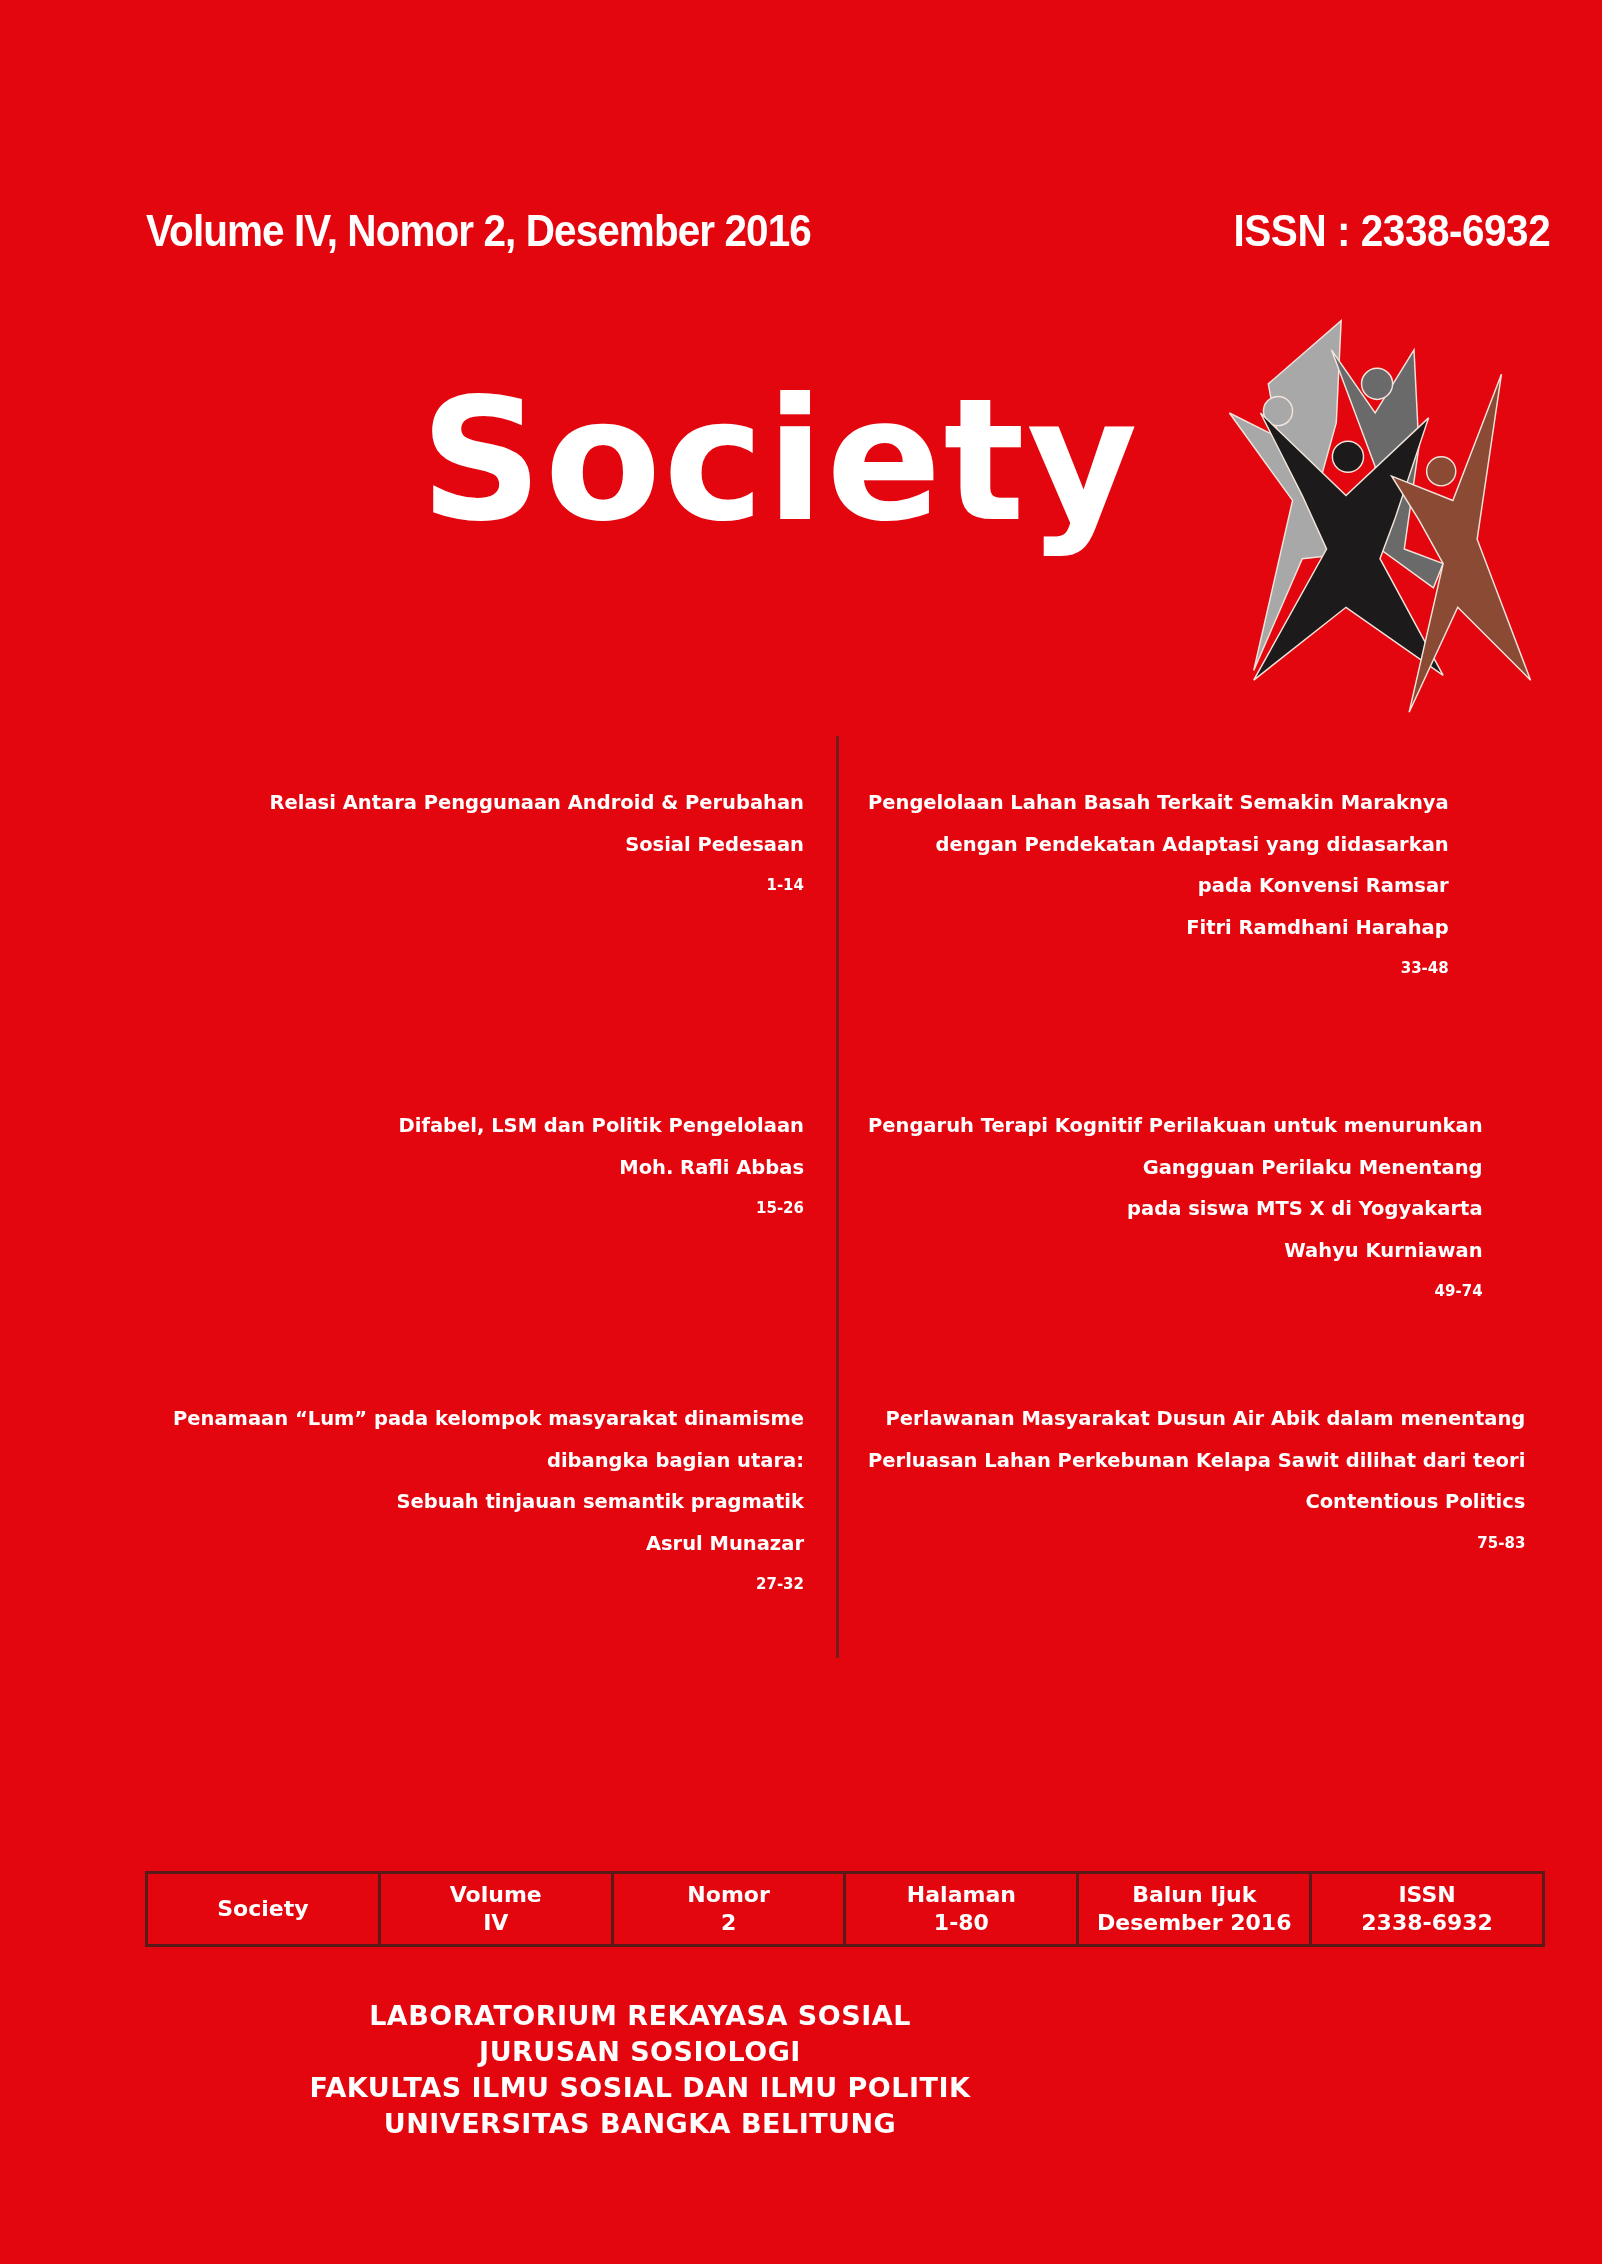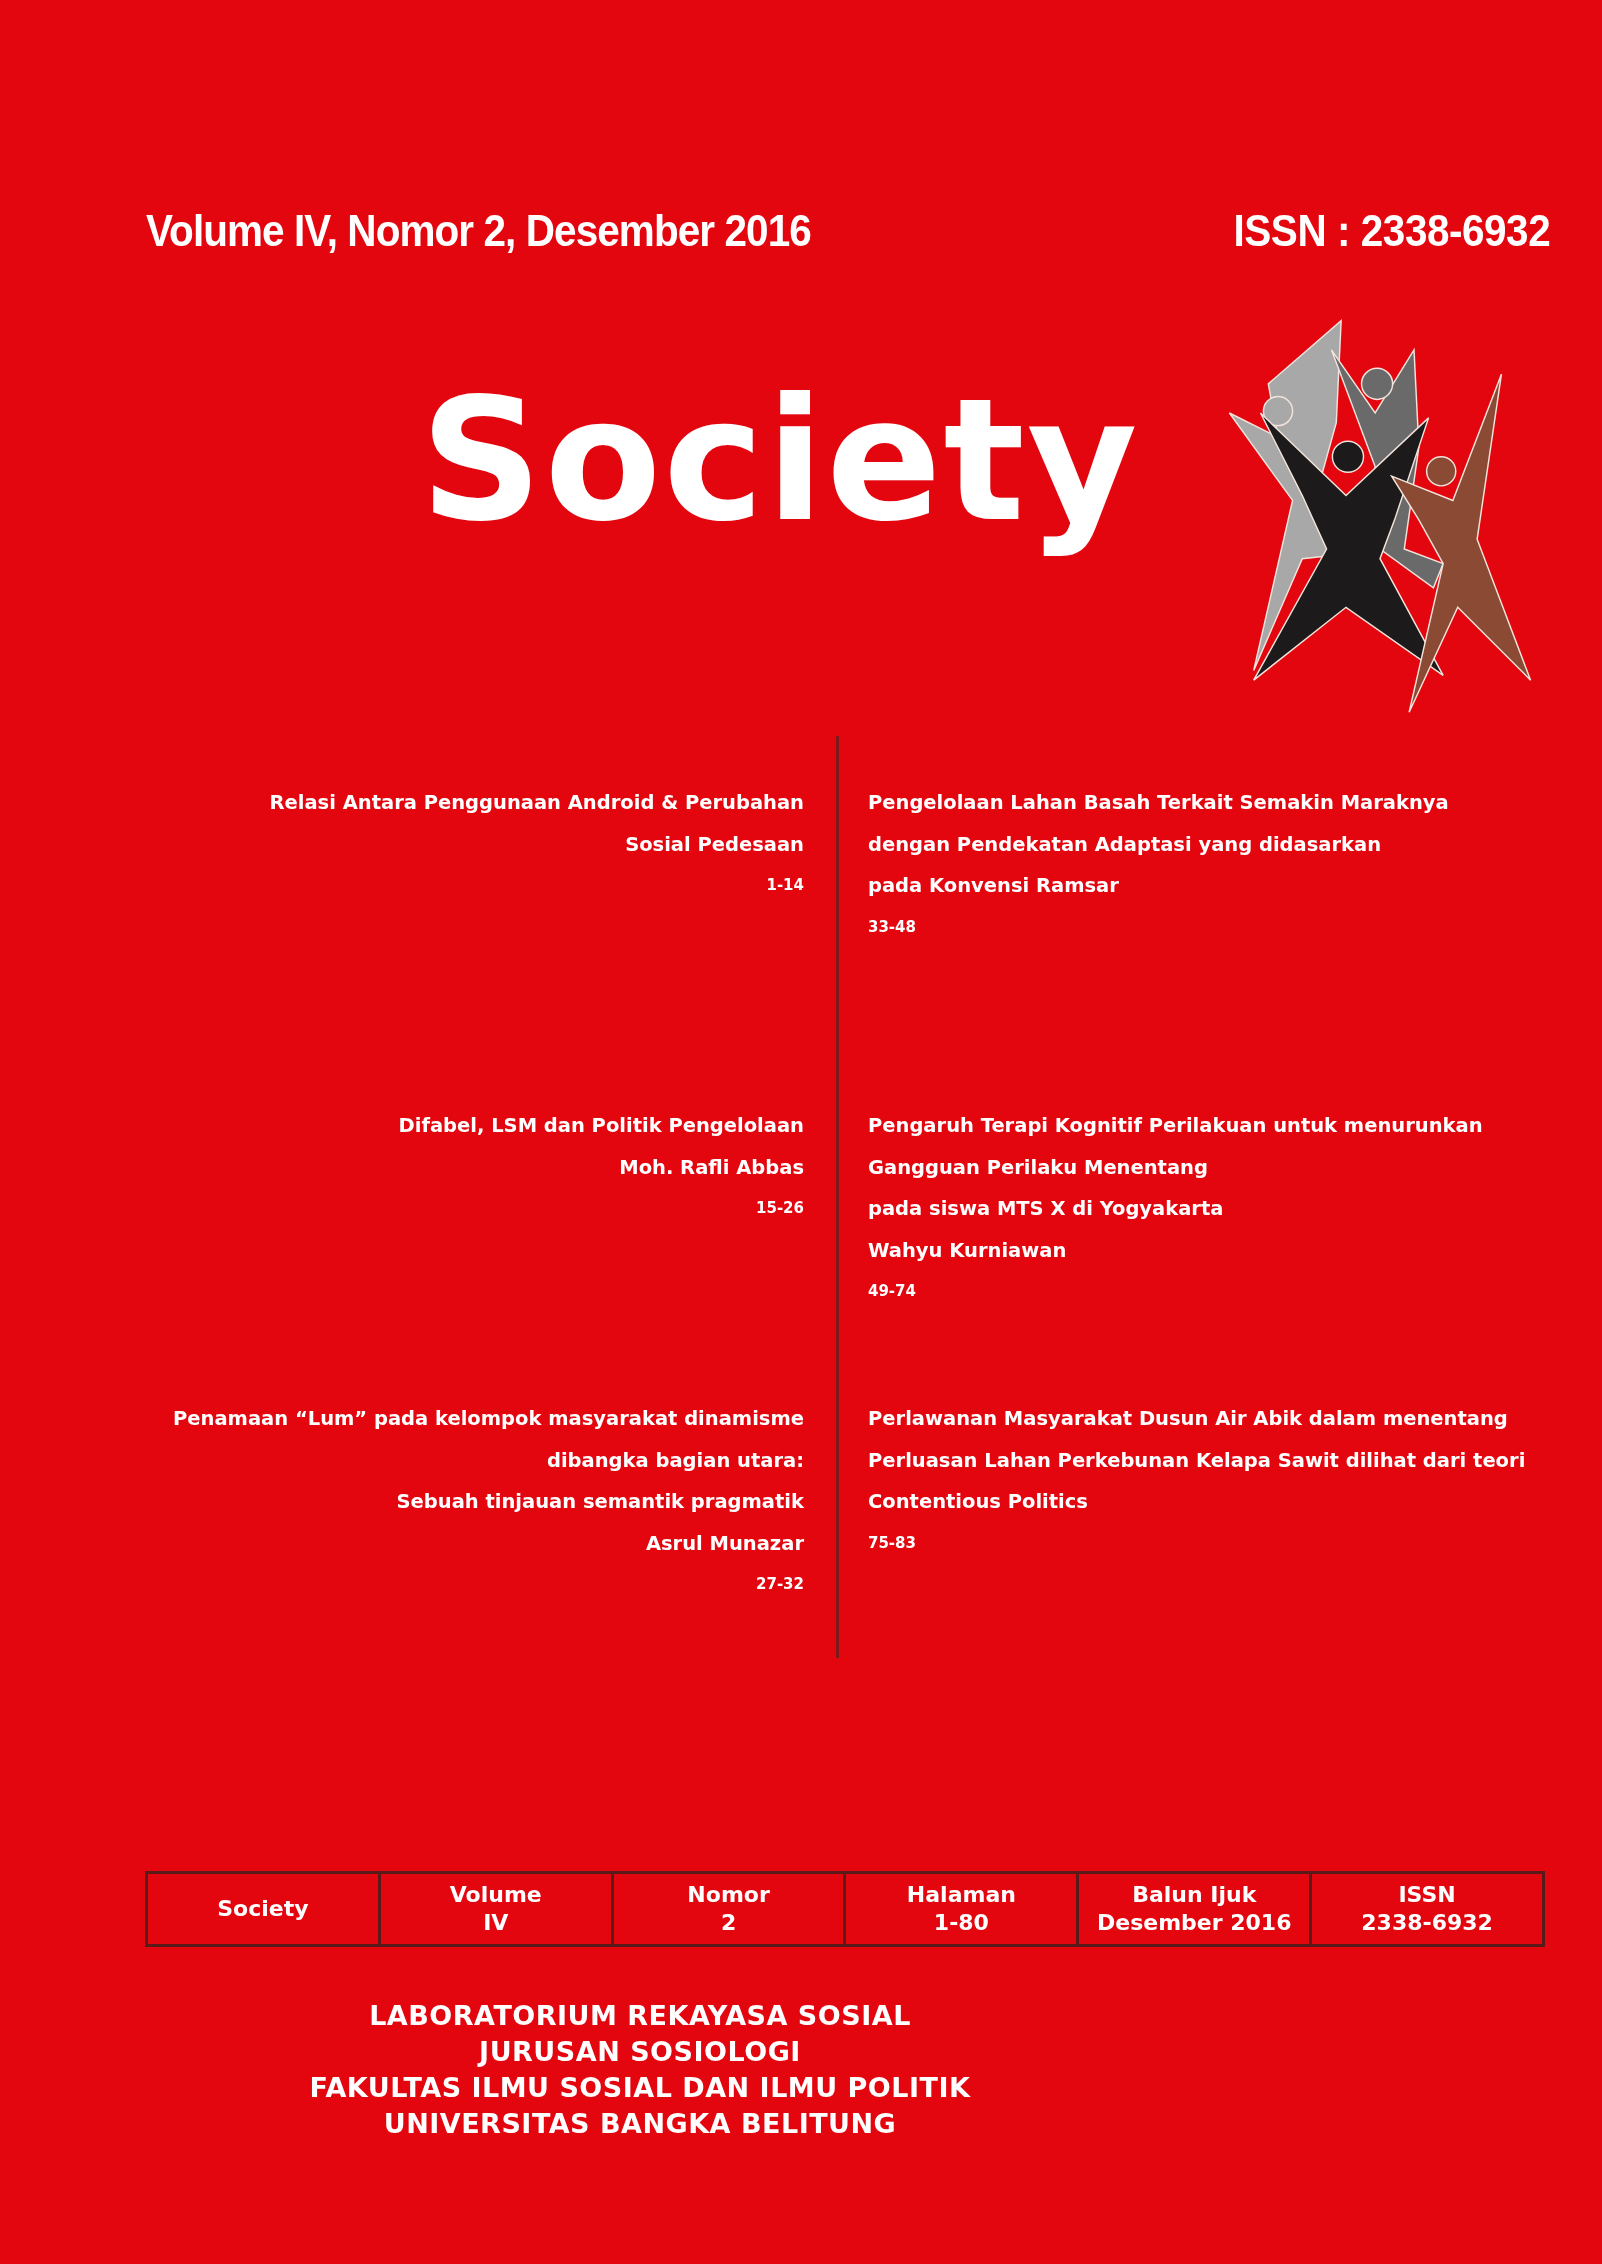--- a/index.html
+++ b/index.html
@@ -32,21 +32,21 @@
 
   .divider {
     position: absolute; left: 836px; top: 736px; width: 3px; height: 922px;
     background: #7a1a1a;
   }
   .article {
     position: absolute; font-weight: bold; font-size: 19.5px;
     line-height: 41.5px; white-space: nowrap;
   }
   .article.left { right: 798px; text-align: right; }
-  .article.right { left: 868px; text-align: left; }
+  .article.right { left: 868px; text-align: right; }
   .article .line { display: block; }
   .article .pages { font-size: 15px; }
 
   .info-table {
     position: absolute; left: 145px; top: 1871px; width: 1400px; height: 76px;
     border-collapse: collapse;
     border: 3px solid #5a1a1a;
   }
   .info-table td {
     border: 3px solid #5a1a1a; text-align: center; vertical-align: middle;
@@ -103,20 +103,21 @@
   <span class="line">dibangka bagian utara:</span>
   <span class="line">Sebuah tinjauan semantik pragmatik</span>
   <span class="line">Asrul Munazar</span>
   <span class="line pages">27-32</span>
 </div>
 
 <div class="article right" style="top:782px;">
   <span class="line">Pengelolaan Lahan Basah Terkait Semakin Maraknya</span>
   <span class="line">dengan Pendekatan Adaptasi yang didasarkan</span>
   <span class="line">pada Konvensi Ramsar</span>
+  <span class="line">Fitri Ramdhani Harahap</span>
   <span class="line pages">33-48</span>
 </div>
 
 <div class="article right" style="top:1105px;">
   <span class="line">Pengaruh Terapi Kognitif Perilakuan untuk menurunkan</span>
   <span class="line">Gangguan Perilaku Menentang</span>
   <span class="line">pada siswa MTS X di Yogyakarta</span>
   <span class="line">Wahyu Kurniawan</span>
   <span class="line pages">49-74</span>
 </div>

